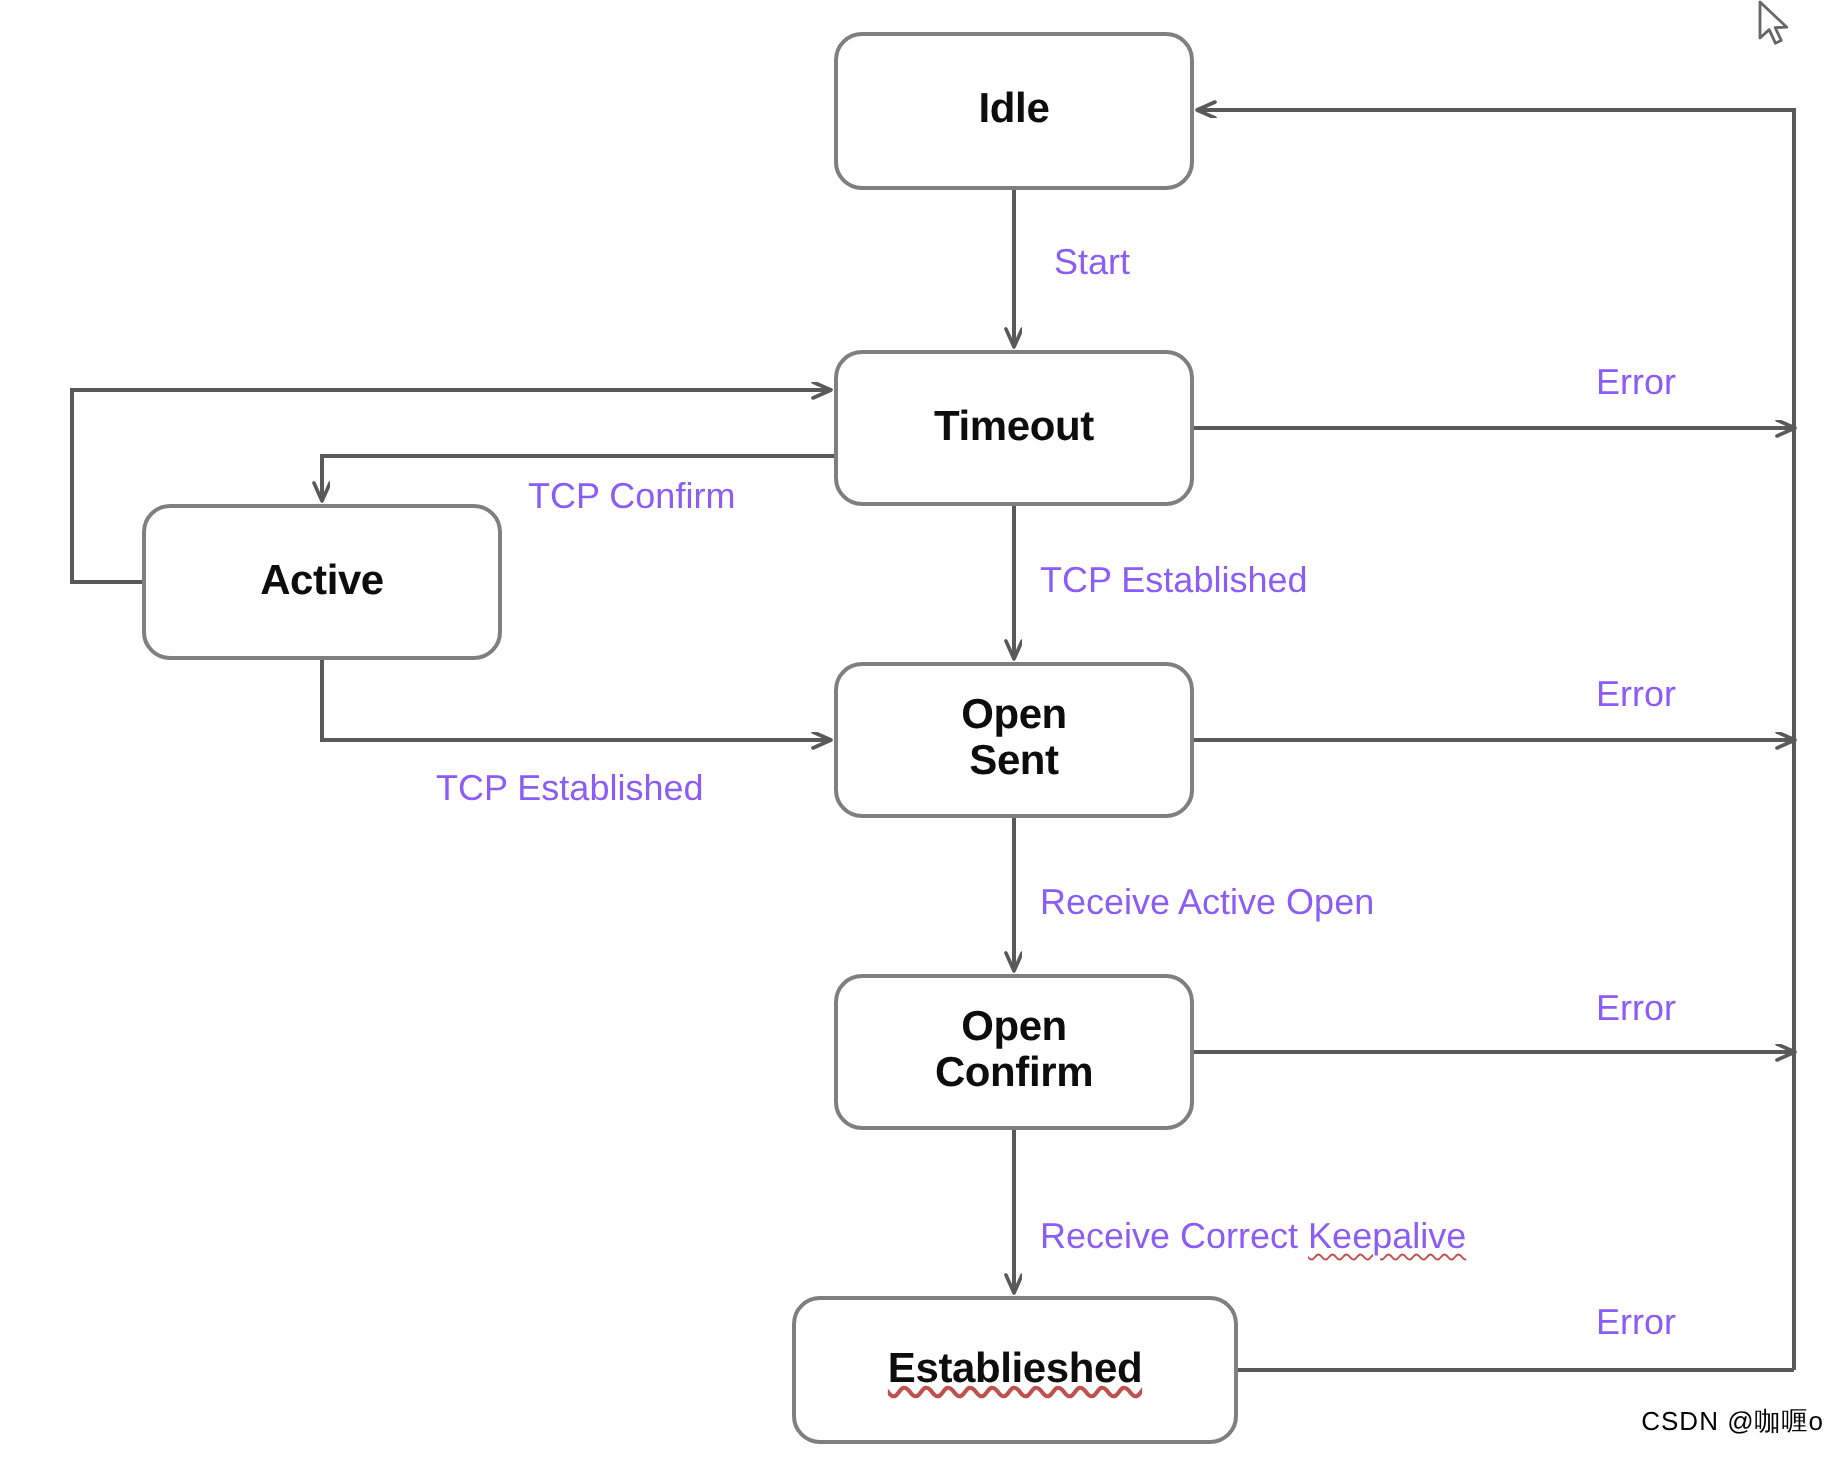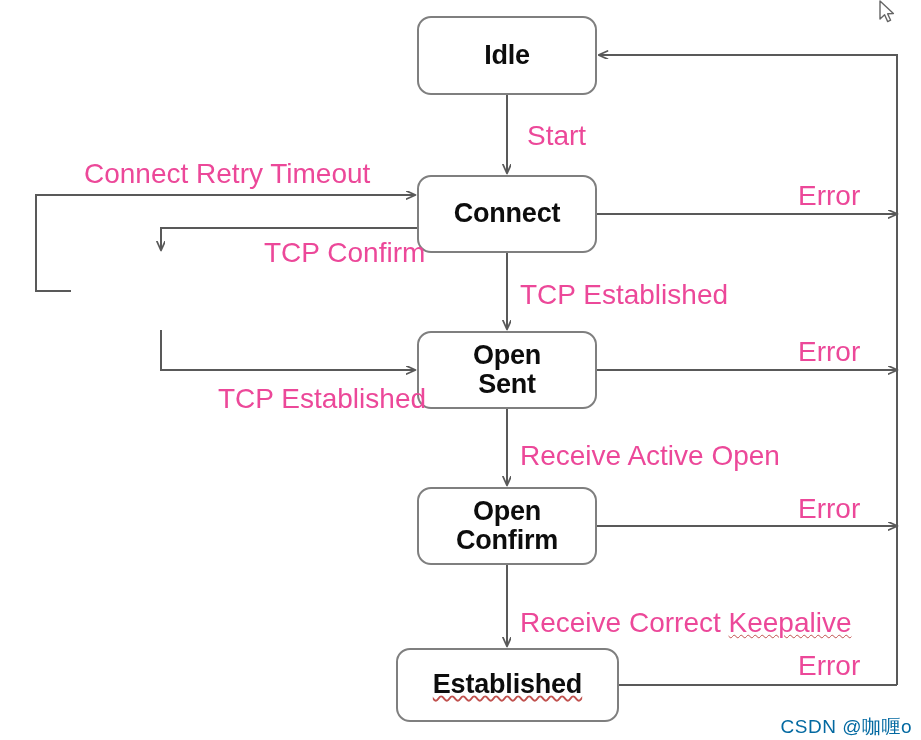--- a/index.html
+++ b/index.html
@@ -29,51 +29,51 @@
     border-radius: 14px;
     background: #ffffff;
     display: flex;
     align-items: center;
     justify-content: center;
     text-align: center;
   }
   .state-label {
     font-family: "Liberation Sans", sans-serif;
     font-weight: bold;
-    font-size: 27px;
+    font-size: 21px;
     color: #0d0d0d;
     line-height: 1.08;
     letter-spacing: -0.2px;
     white-space: pre-line;
   }
   .state-label.spell-error {
     text-decoration: underline wavy #c0504d;
     text-decoration-thickness: 1.6px;
     text-underline-offset: 2px;
   }
   .edge-label {
     position: absolute;
     font-family: "Liberation Sans", sans-serif;
-    font-size: 28px;
-    color: #ec4899;
+    font-size: 18px;
+    color: #8b5cf6;
     white-space: nowrap;
     line-height: 1;
   }
   .edge-label .spell {
     text-decoration: underline wavy #c0504d;
     text-decoration-thickness: 1.2px;
     text-underline-offset: 2px;
   }
   #watermark {
     position: absolute;
     right: 9px;
-    bottom: 0;
+    bottom: 20px;
     font-family: "Liberation Sans", sans-serif;
-    font-size: 19px;
-    color: #0369a1;
+    font-size: 13px;
+    color: #000000;
     letter-spacing: 0.5px;
     white-space: nowrap;
   }
   #cursor {
     position: absolute;
     left: 878px;
     top: 0px;
     width: 18px;
     height: 26px;
     pointer-events: none;
@@ -113,41 +113,43 @@
       <path d="M619,685 L897,685"></path>
       <path d="M897,685 L897,55 L599,55" marker-end="url(#arrowhead)"></path>
     </g>
   </svg>
 
   <div class="state-box" style="left:417px; top:16px; width:180px; height:79px;">
     <span class="state-label">Idle</span>
   </div>
 
   <div class="state-box" style="left:417px; top:175px; width:180px; height:78px;">
-    <span class="state-label">Connect</span>
+    <span class="state-label">Timeout</span>
   </div>
 
+  <div class="state-box" style="left:71px; top:252px; width:180px; height:78px;">
+    <span class="state-label">Active</span>
+  </div>
 
   <div class="state-box" style="left:417px; top:331px; width:180px; height:78px;">
     <span class="state-label">Open
 Sent</span>
   </div>
 
   <div class="state-box" style="left:417px; top:487px; width:180px; height:78px;">
     <span class="state-label">Open
 Confirm</span>
   </div>
 
   <div class="state-box" style="left:396px; top:648px; width:223px; height:74px;">
-    <span class="state-label spell-error">Established</span>
+    <span class="state-label spell-error">Establieshed</span>
   </div>
 
   <span class="edge-label" style="left:527px; top:122px;">Start</span>
 
-  <span class="edge-label" style="left:84px; top:160px;">Connect Retry Timeout</span>
 
   <span class="edge-label" style="left:264px; top:239px;">TCP Confirm</span>
 
   <span class="edge-label" style="left:520px; top:281px;">TCP Established</span>
 
   <span class="edge-label" style="left:218px; top:385px;">TCP Established</span>
 
   <span class="edge-label" style="left:520px; top:442px;">Receive Active Open</span>
 
   <span class="edge-label" style="left:520px; top:586px;margin-top:23px;"><span>Receive Correct </span><span class="spell">Keepalive</span></span>

